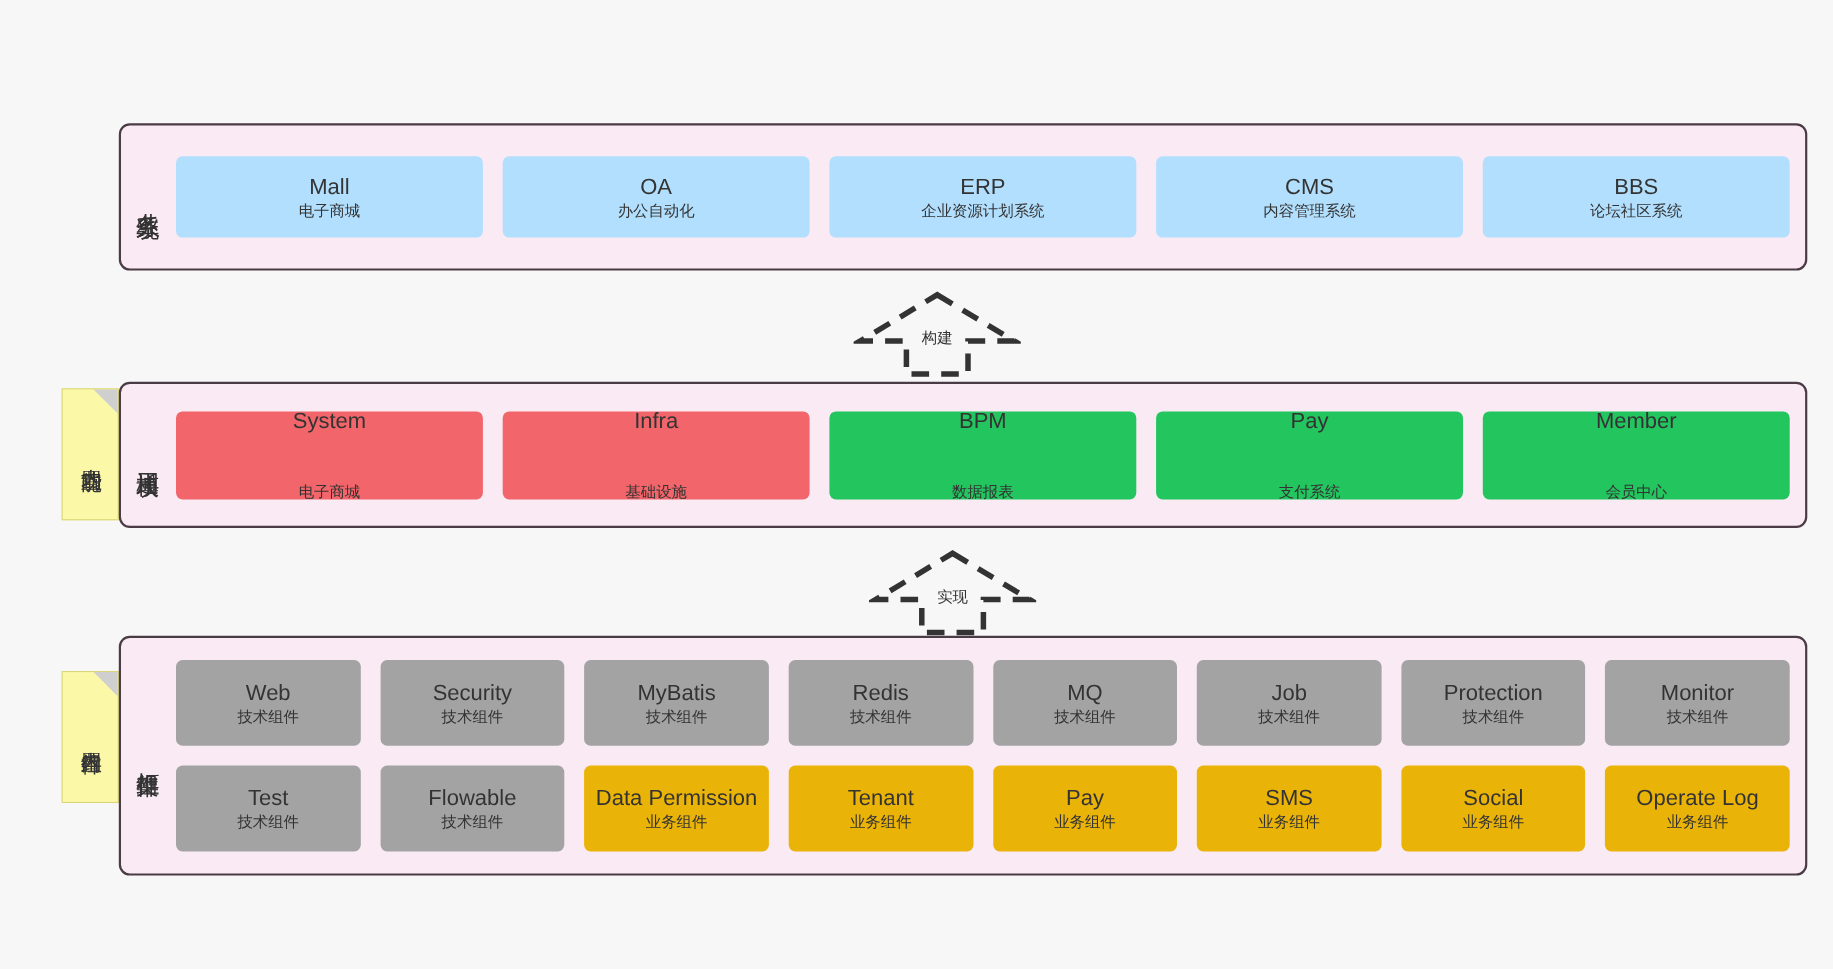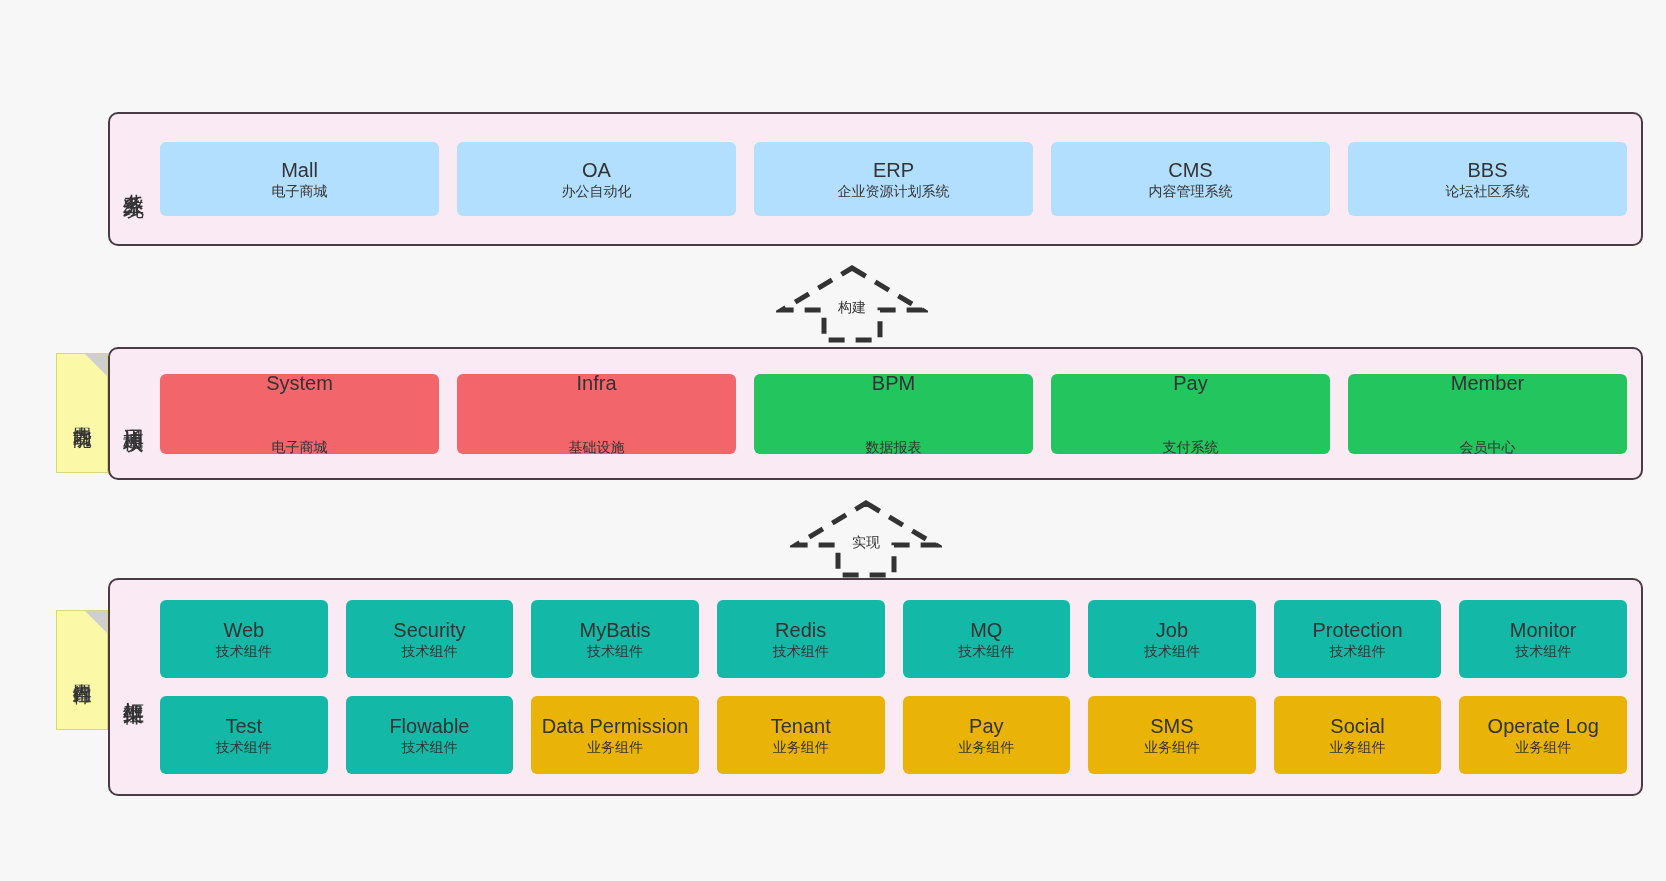--- a/index.html
+++ b/index.html
@@ -77,21 +77,21 @@
     padding: 6px 4px;
     box-sizing: border-box;
   }
   .cell .t1 { font-size: 20px; }
   .cell .t2 { font-size: 14px; }
 
   
   .c-blue        { background: #b2dffd; }
   .c-red         { background: #f2656a; }
   .c-pink        { background: #22c55e; }
-  .c-green       { background: #14b8a6; }
+  .c-green       { background: #a3a3a3; }
   .c-green-light { background: #eab308; }
 
   
   #band-business { left: 88px;  top: 112px; width: 1535px; height: 134px; }
   #band-modules  { left: 88px;  top: 347px; width: 1535px; height: 133px; }
   #band-framework{ left: 88px;  top: 578px; width: 1535px; height: 218px; }
 
   #band-business .cell  { height: 74px; }
   #band-modules  .cell  { height: 80px; gap: 44px; }
   #band-framework .cell { height: 78px; }

